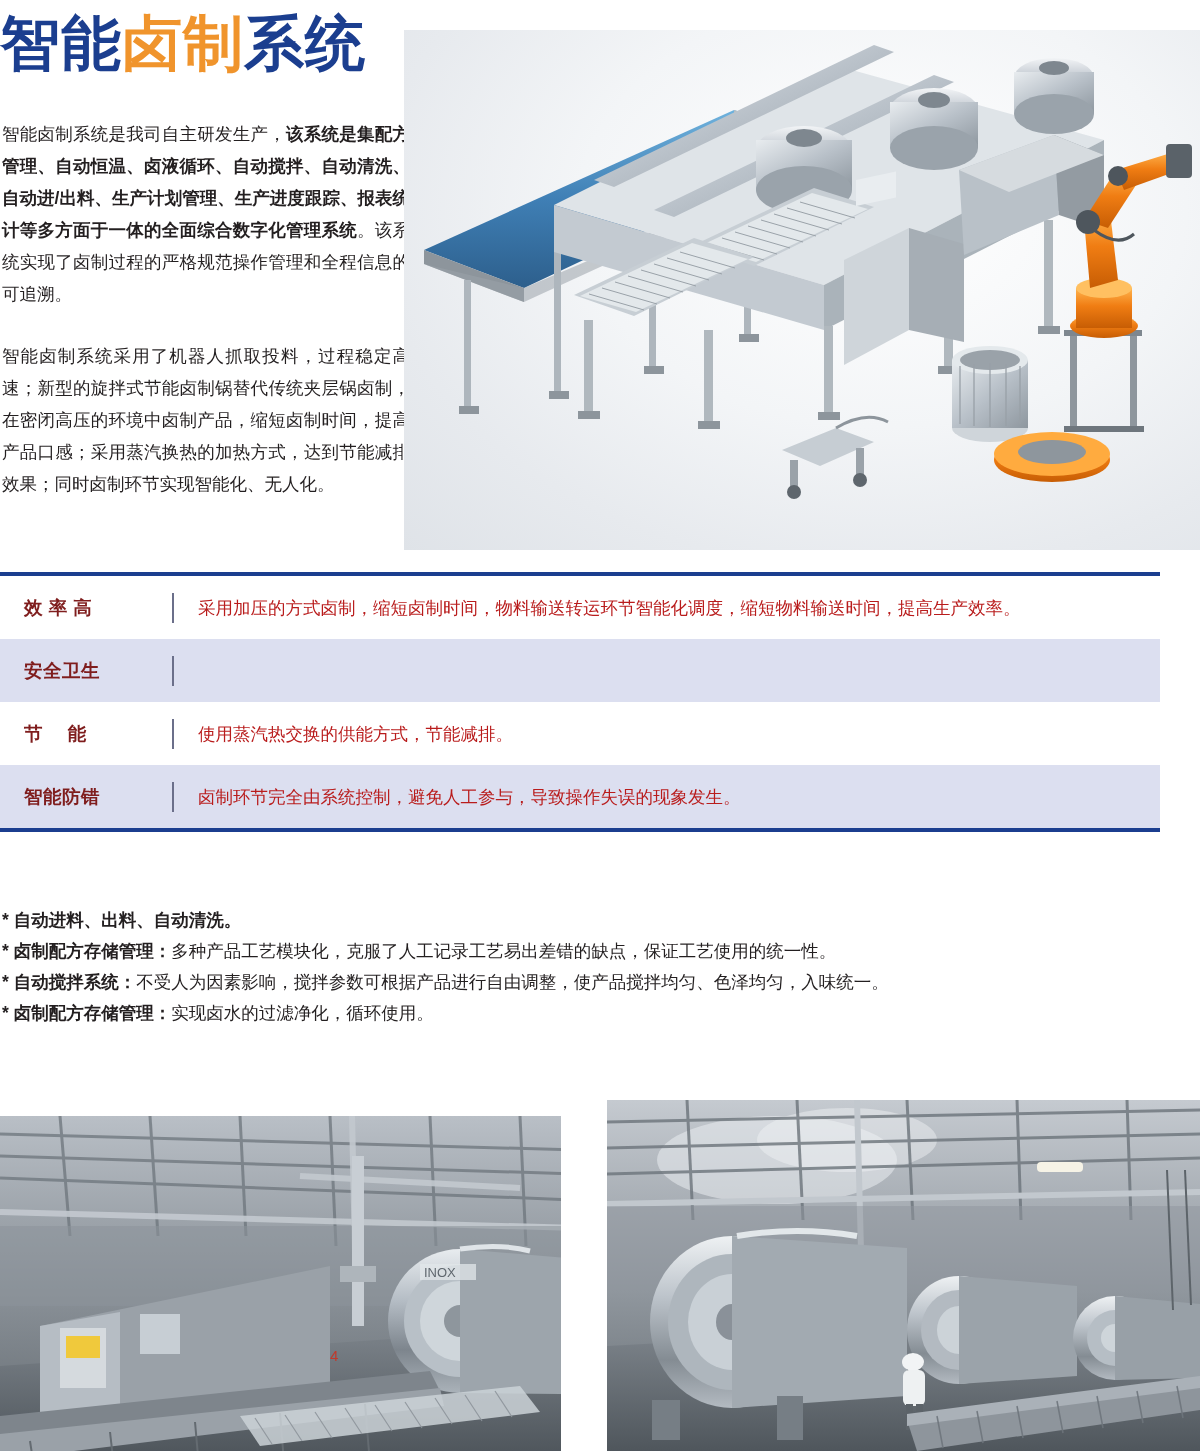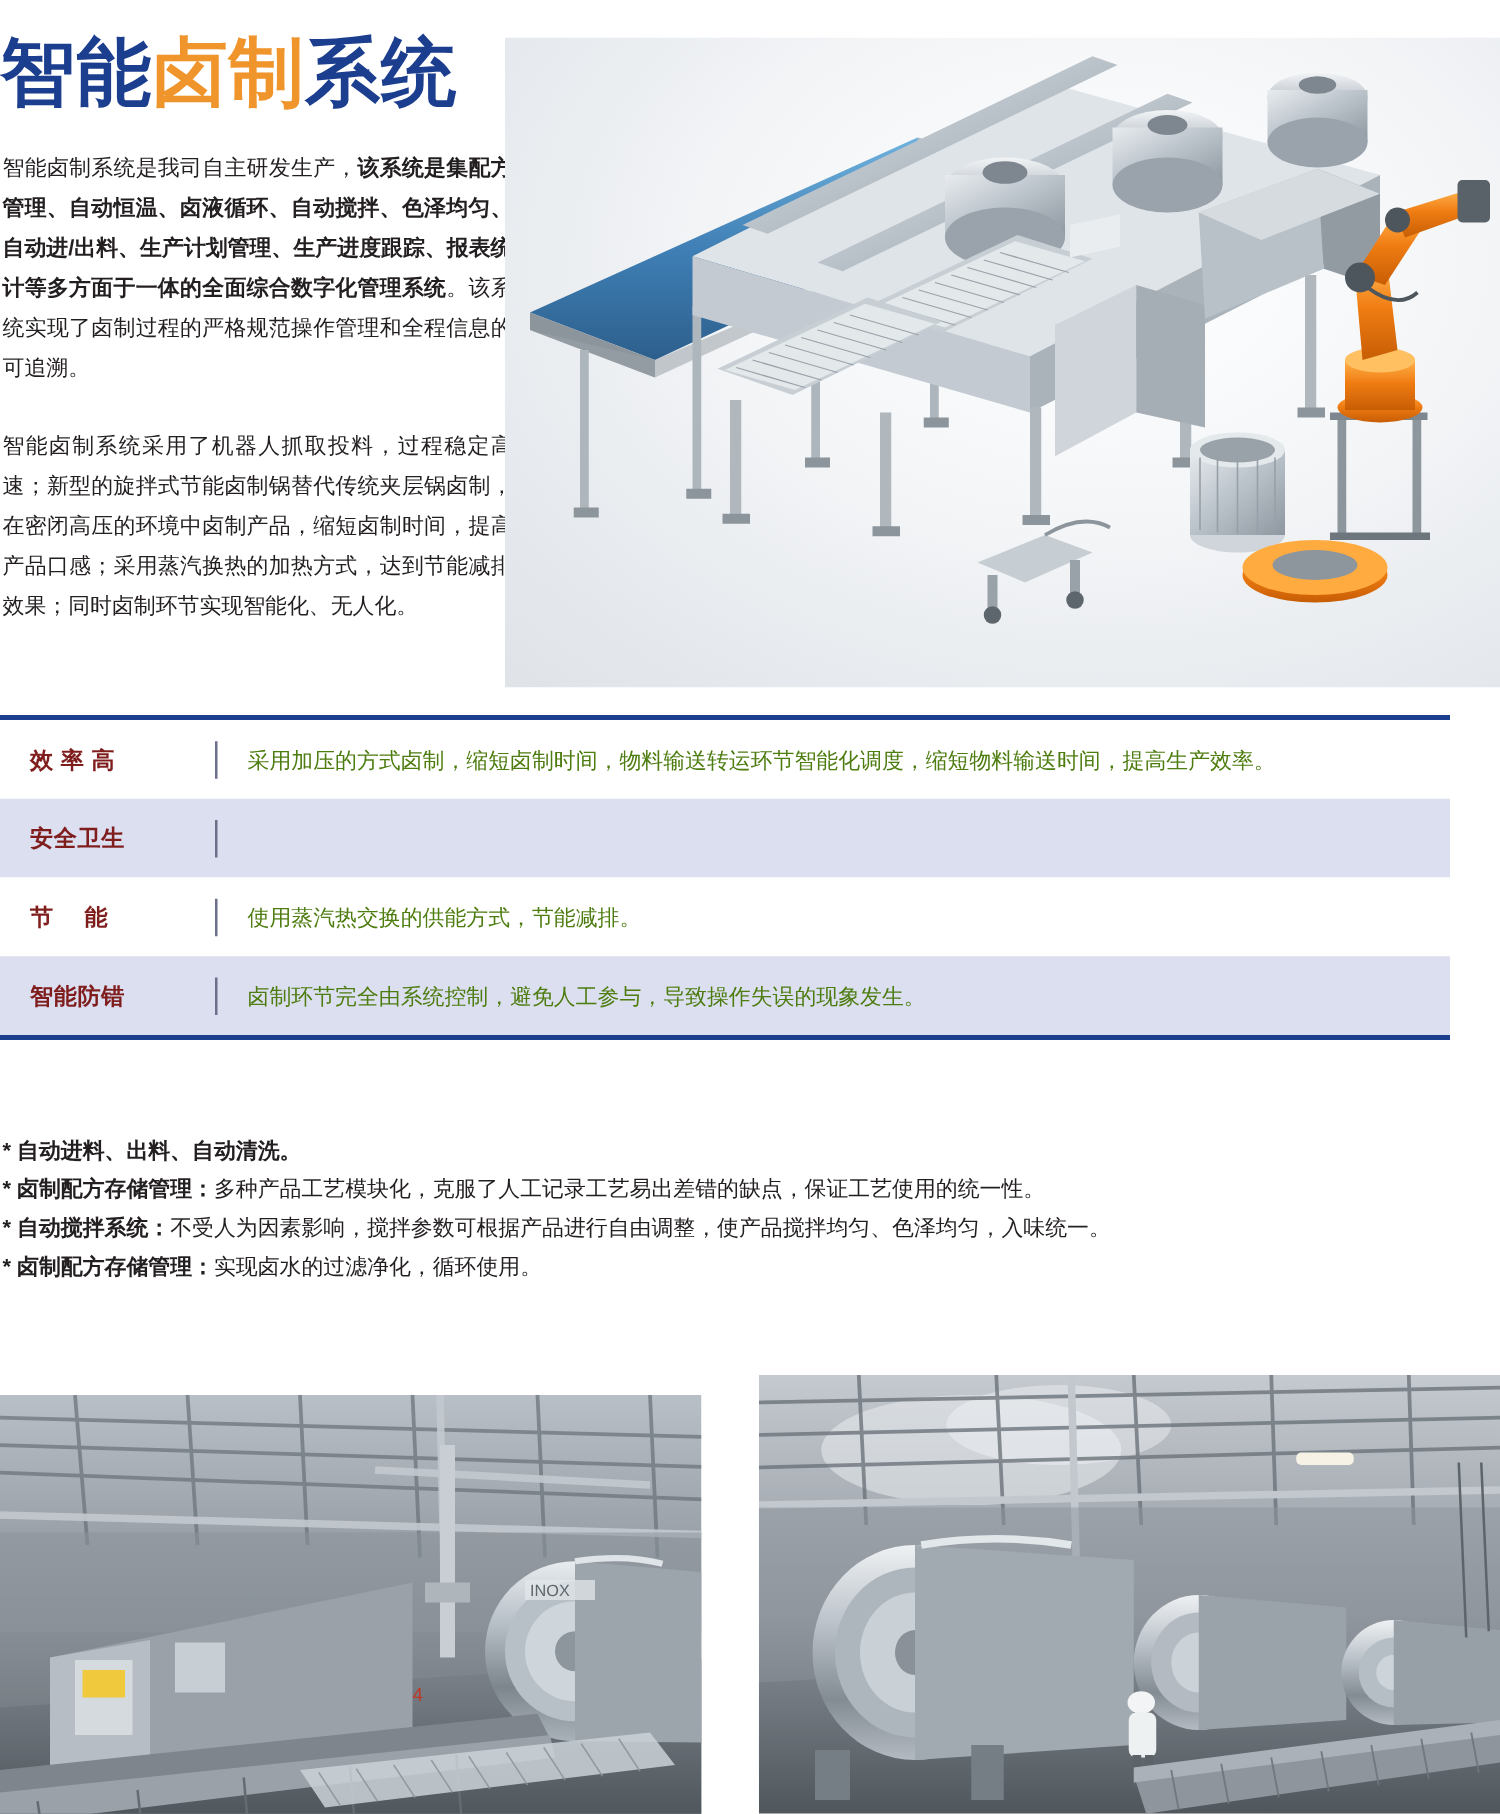--- a/index.html
+++ b/index.html
@@ -14,21 +14,21 @@
     position: relative;
     font-family: "Liberation Sans", "DejaVu Sans", sans-serif;
     color: #231f20;
     overflow: hidden;
   }
 
   
   .title {
     position: absolute;
     left: 0px;
-    top: 28px;
+    top: 14px;
     font-size: 60px;
     font-weight: bold;
     letter-spacing: 1px;
     line-height: 1;
     white-space: nowrap;
   }
   .title .t-blue { color: #1b3e8f; }
   .title .t-orange { color: #f0942c; }
 
   
@@ -96,21 +96,21 @@
   }
   .feat-sep {
     width: 2px;
     height: 30px;
     background: #6b6f8a;
     margin-right: 0px;
   }
   .feat-text {
     padding-left: 24px;
     font-size: 17.5px;
-    color: #4d7c0f;
+    color: #b91c1c;
     line-height: 28px;
   }
 
   
   .bullets {
     position: absolute;
     left: 2px;
     top: 905px;
     width: 1180px;
   }
@@ -143,21 +143,21 @@
   .photo svg { position: absolute; inset: 0; }
 </style>
 </head>
 <body>
 
 <div class="title">
   <span class="t-blue">智能</span><span class="t-orange">卤制</span><span class="t-blue">系统</span>
 </div>
 
 <div class="intro">
-  <span>智能卤制系统是我司自主研发生产，</span><b>该系统是集配方管理、自动恒温、卤液循环、自动搅拌、色泽均匀、自动进/出料、生产计划管理、生产进度跟踪、报表统计等多方面于一体的全面综合数字化管理系统</b><span>。该系统实现了卤制过程的严格规范操作管理和全程信息的可追溯。</span>
+  <span>智能卤制系统是我司自主研发生产，</span><b>该系统是集配方管理、自动恒温、卤液循环、自动搅拌、自动清洗、自动进/出料、生产计划管理、生产进度跟踪、报表统计等多方面于一体的全面综合数字化管理系统</b><span>。该系统实现了卤制过程的严格规范操作管理和全程信息的可追溯。</span>
   <span class="para2">智能卤制系统采用了机器人抓取投料，过程稳定高速；新型的旋拌式节能卤制锅替代传统夹层锅卤制，在密闭高压的环境中卤制产品，缩短卤制时间，提高产品口感；采用蒸汽换热的加热方式，达到节能减排效果；同时卤制环节实现智能化、无人化。</span>
 </div>
 
 <div class="hero">
   <div class="hero-bg"></div>
   <svg viewBox="0 0 796 520" width="796" height="520">
     <defs>
       <linearGradient id="steel" x1="0" y1="0" x2="0" y2="1">
         <stop offset="0%" stop-color="#f2f4f6"></stop>
         <stop offset="40%" stop-color="#c9cfd6"></stop>

